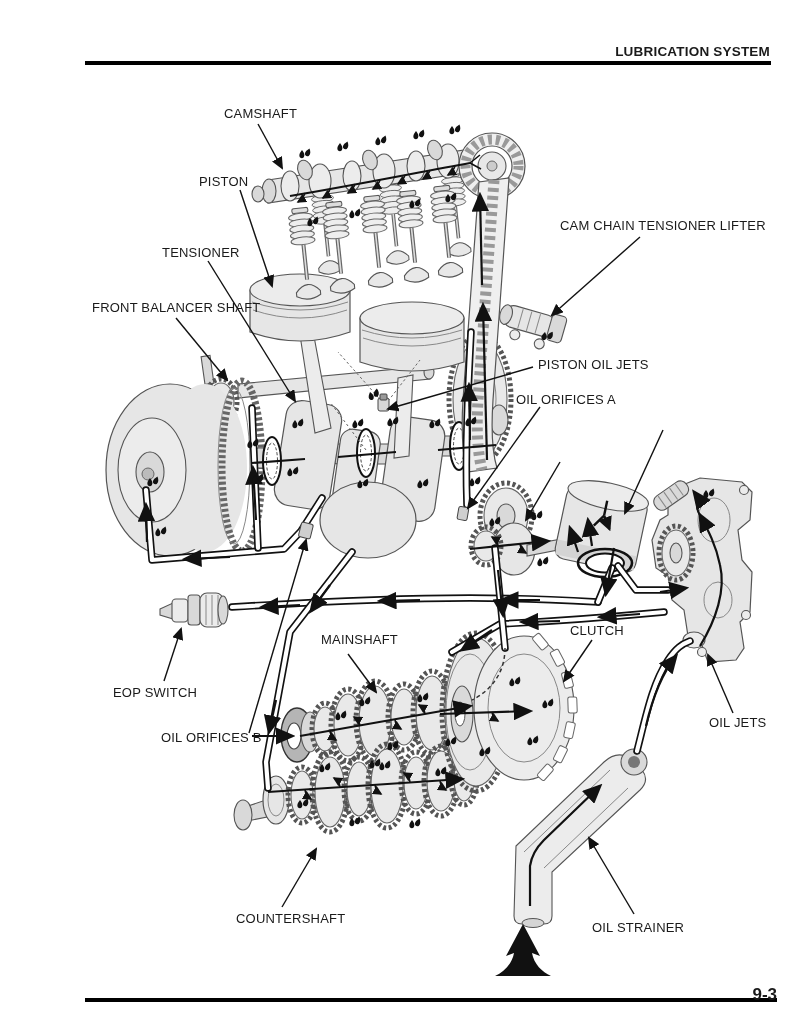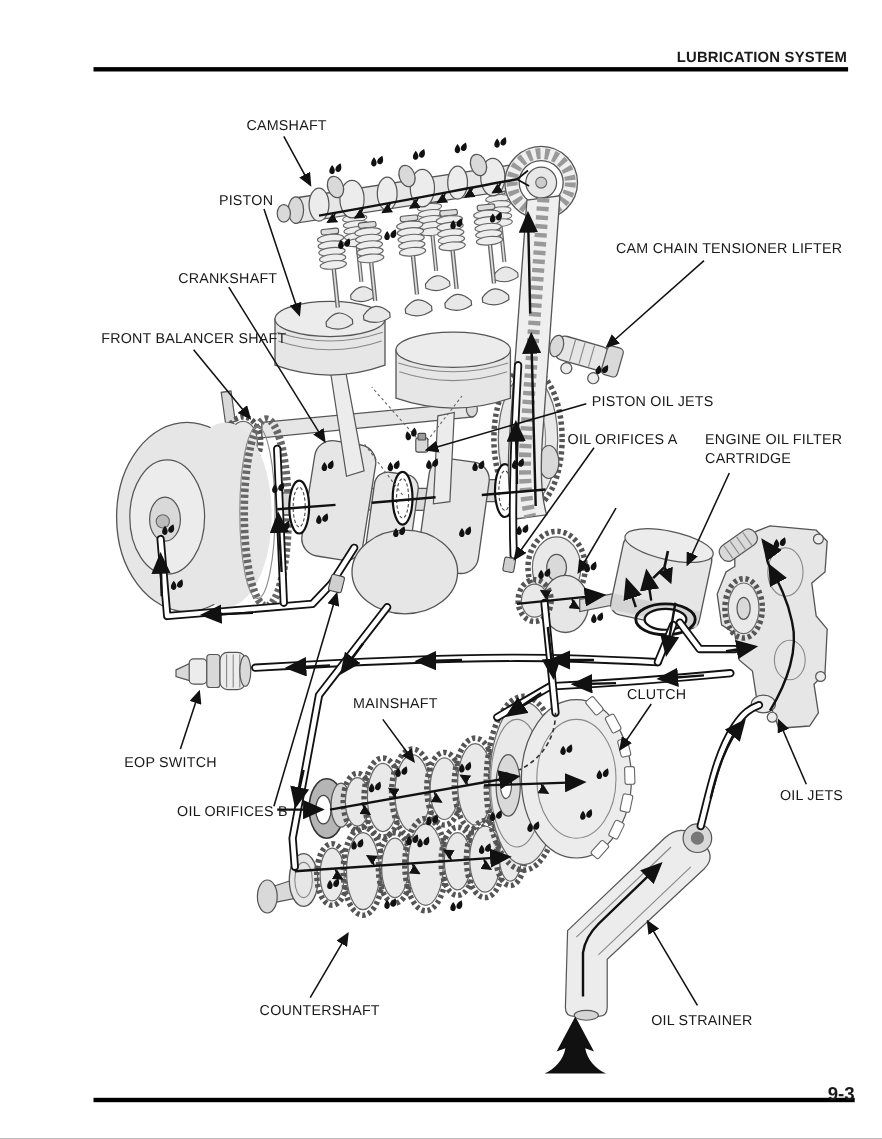--- a/index.html
+++ b/index.html
@@ -449,27 +449,25 @@
       <path class="lead" d="M348,654 L376,692" marker-end="url(#arr)"></path>
       <path class="lead" d="M164,681 L181,629" marker-end="url(#arr)"></path>
       <path class="lead" d="M249,733 L306,540" marker-end="url(#arr)"></path>
       <path class="lead" d="M282,907 L316,849" marker-end="url(#arr)"></path>
       <path class="lead" d="M634,914 L589,838" marker-end="url(#arr)"></path>
     </g>
   </svg>
 
   <div class="lbl" style="left:224px;top:106px">CAMSHAFT</div>
   <div class="lbl" style="left:199px;top:174px">PISTON</div>
-  <div class="lbl" style="left:162px;top:245px">CRANKSHAFT</div>
+  <div class="lbl" style="left:162px;top:245px">TENSIONER</div>
   <div class="lbl" style="left:92px;top:300px">FRONT BALANCER SHAFT</div>
   <div class="lbl" style="left:560px;top:218px">CAM CHAIN TENSIONER LIFTER</div>
   <div class="lbl" style="left:538px;top:357px">PISTON OIL JETS</div>
   <div class="lbl" style="left:516px;top:392px">OIL ORIFICES A</div>
-  <div class="lbl" style="left:641px;top:392px">ENGINE OIL FILTER
-CARTRIDGE</div>
   <div class="lbl" style="left:570px;top:623px">CLUTCH</div>
   <div class="lbl" style="left:709px;top:715px">OIL JETS</div>
   <div class="lbl" style="left:321px;top:632px">MAINSHAFT</div>
   <div class="lbl" style="left:113px;top:685px">EOP SWITCH</div>
   <div class="lbl" style="left:161px;top:730px">OIL ORIFICES B</div>
   <div class="lbl" style="left:236px;top:911px">COUNTERSHAFT</div>
   <div class="lbl" style="left:592px;top:920px">OIL STRAINER</div>
 
   <div class="ftr-rule"></div>
   <div class="ftr-page">9-3</div>

